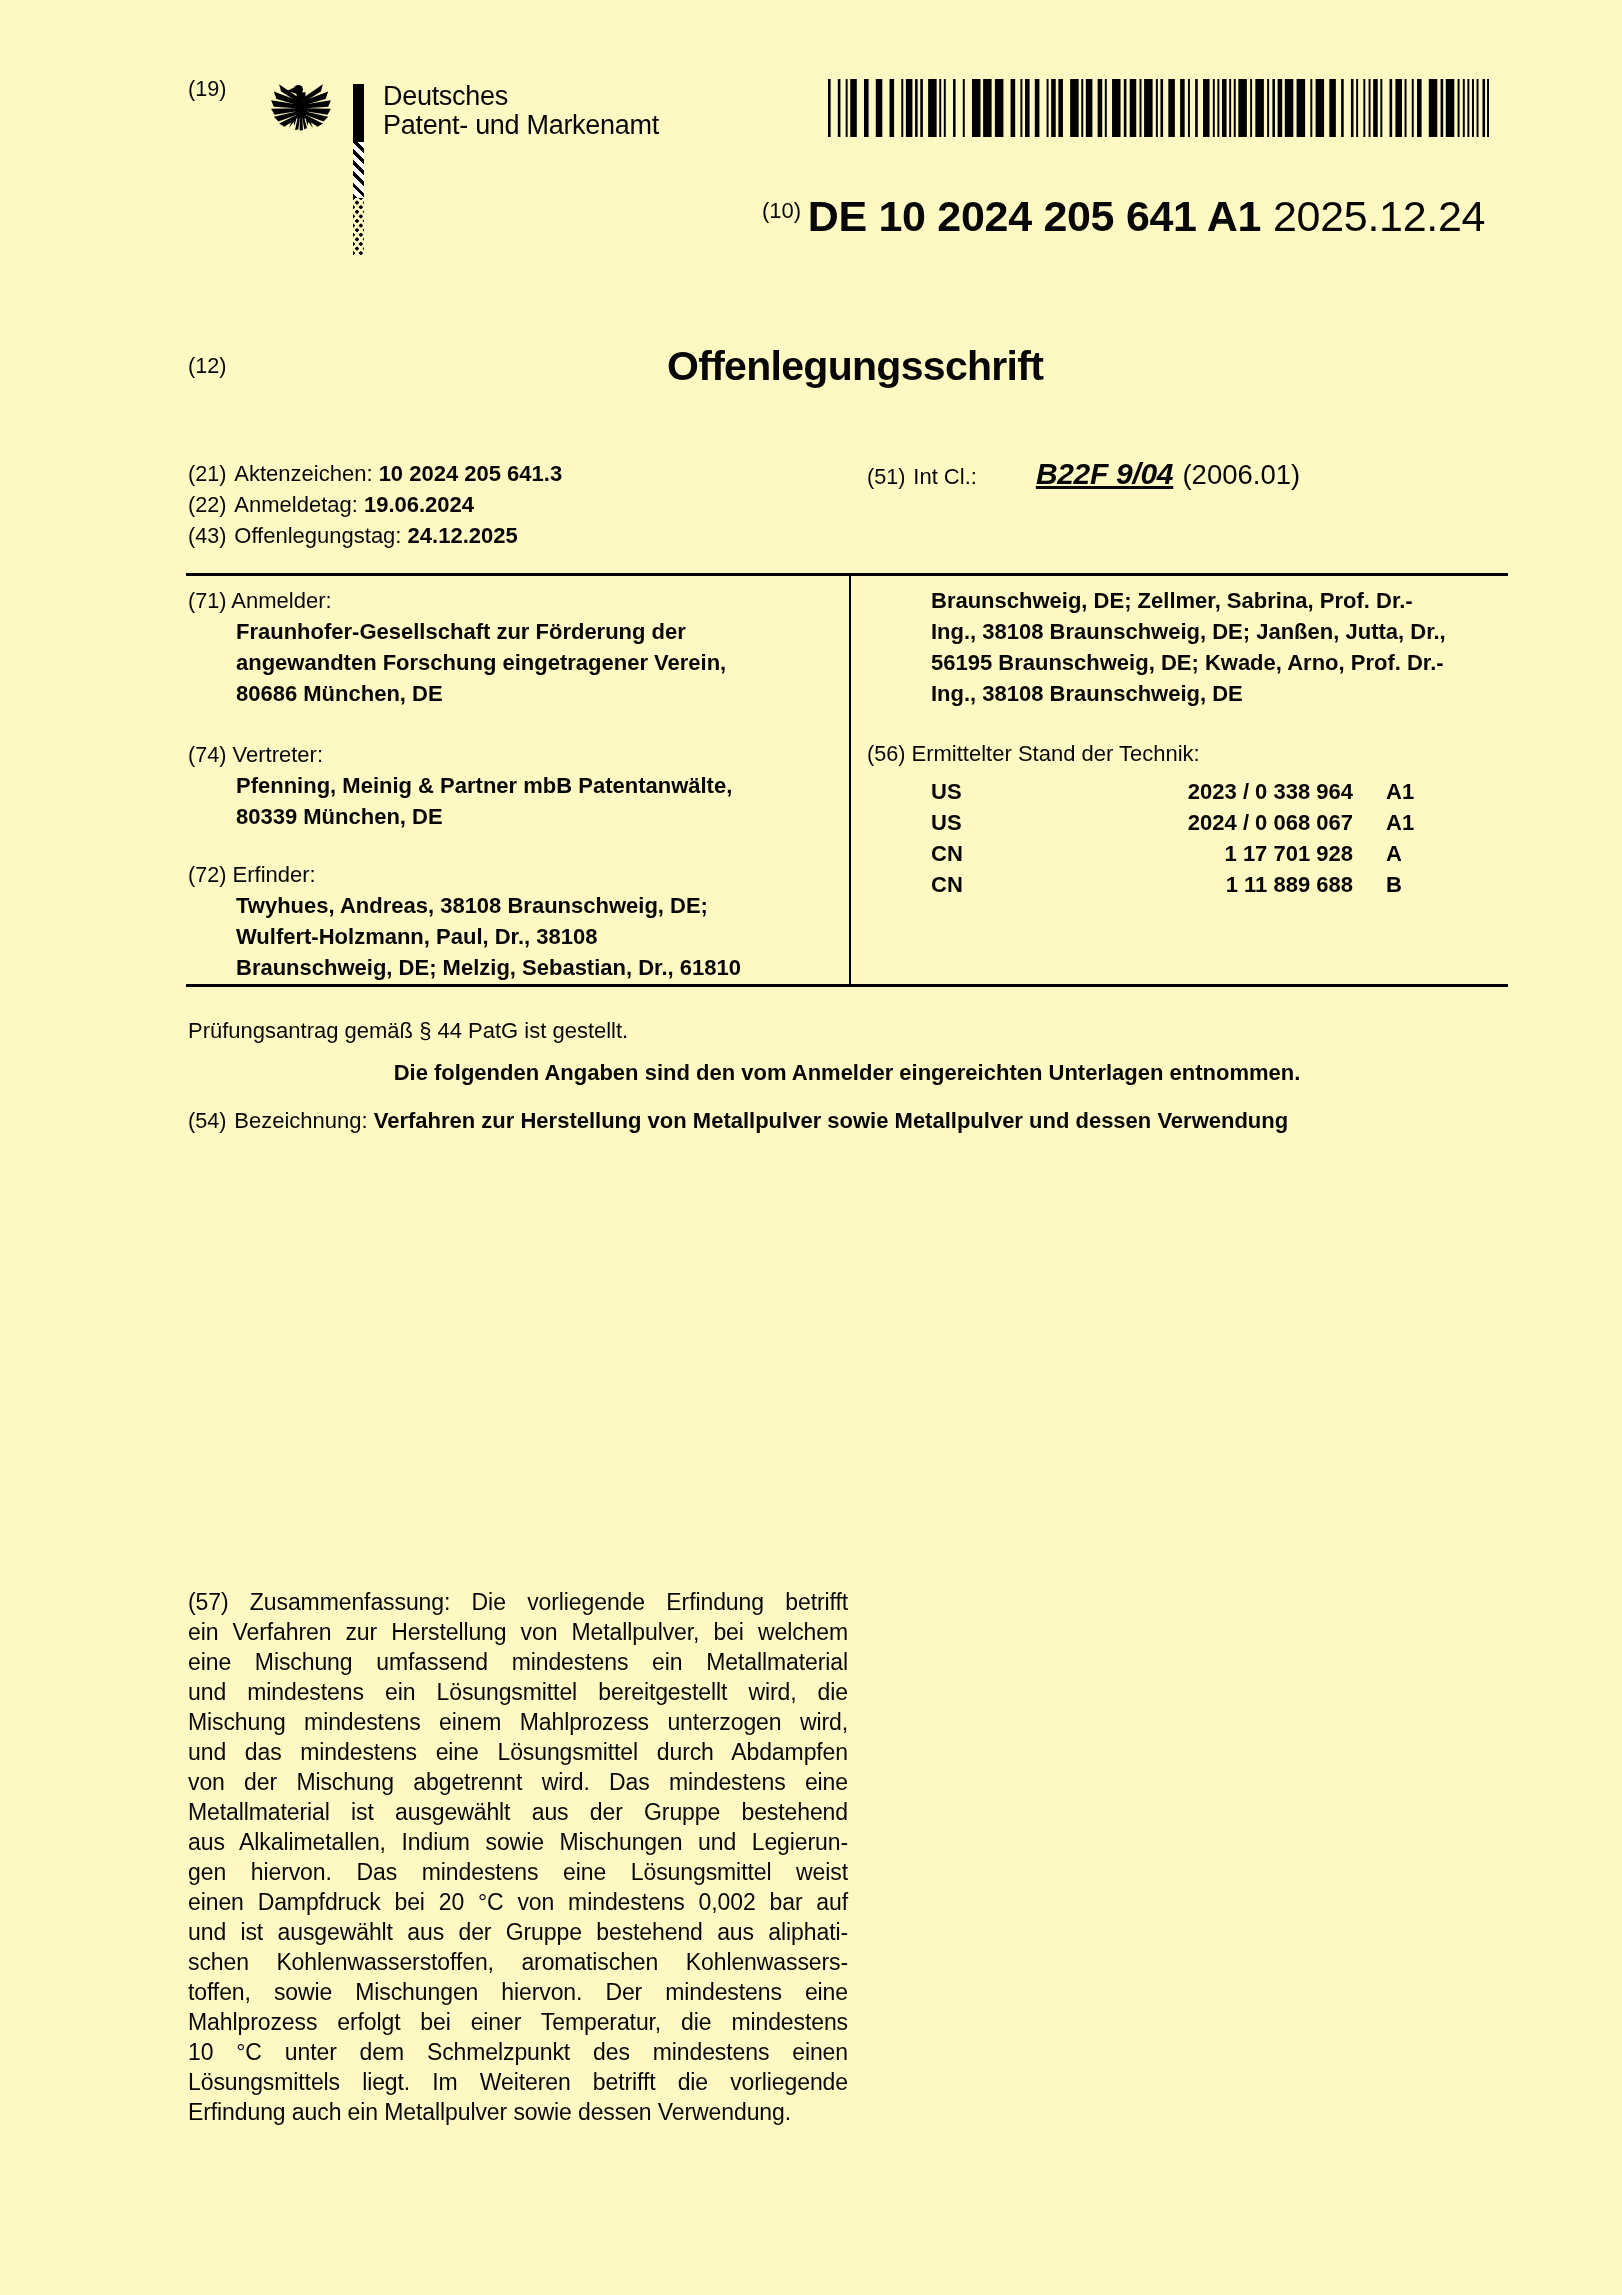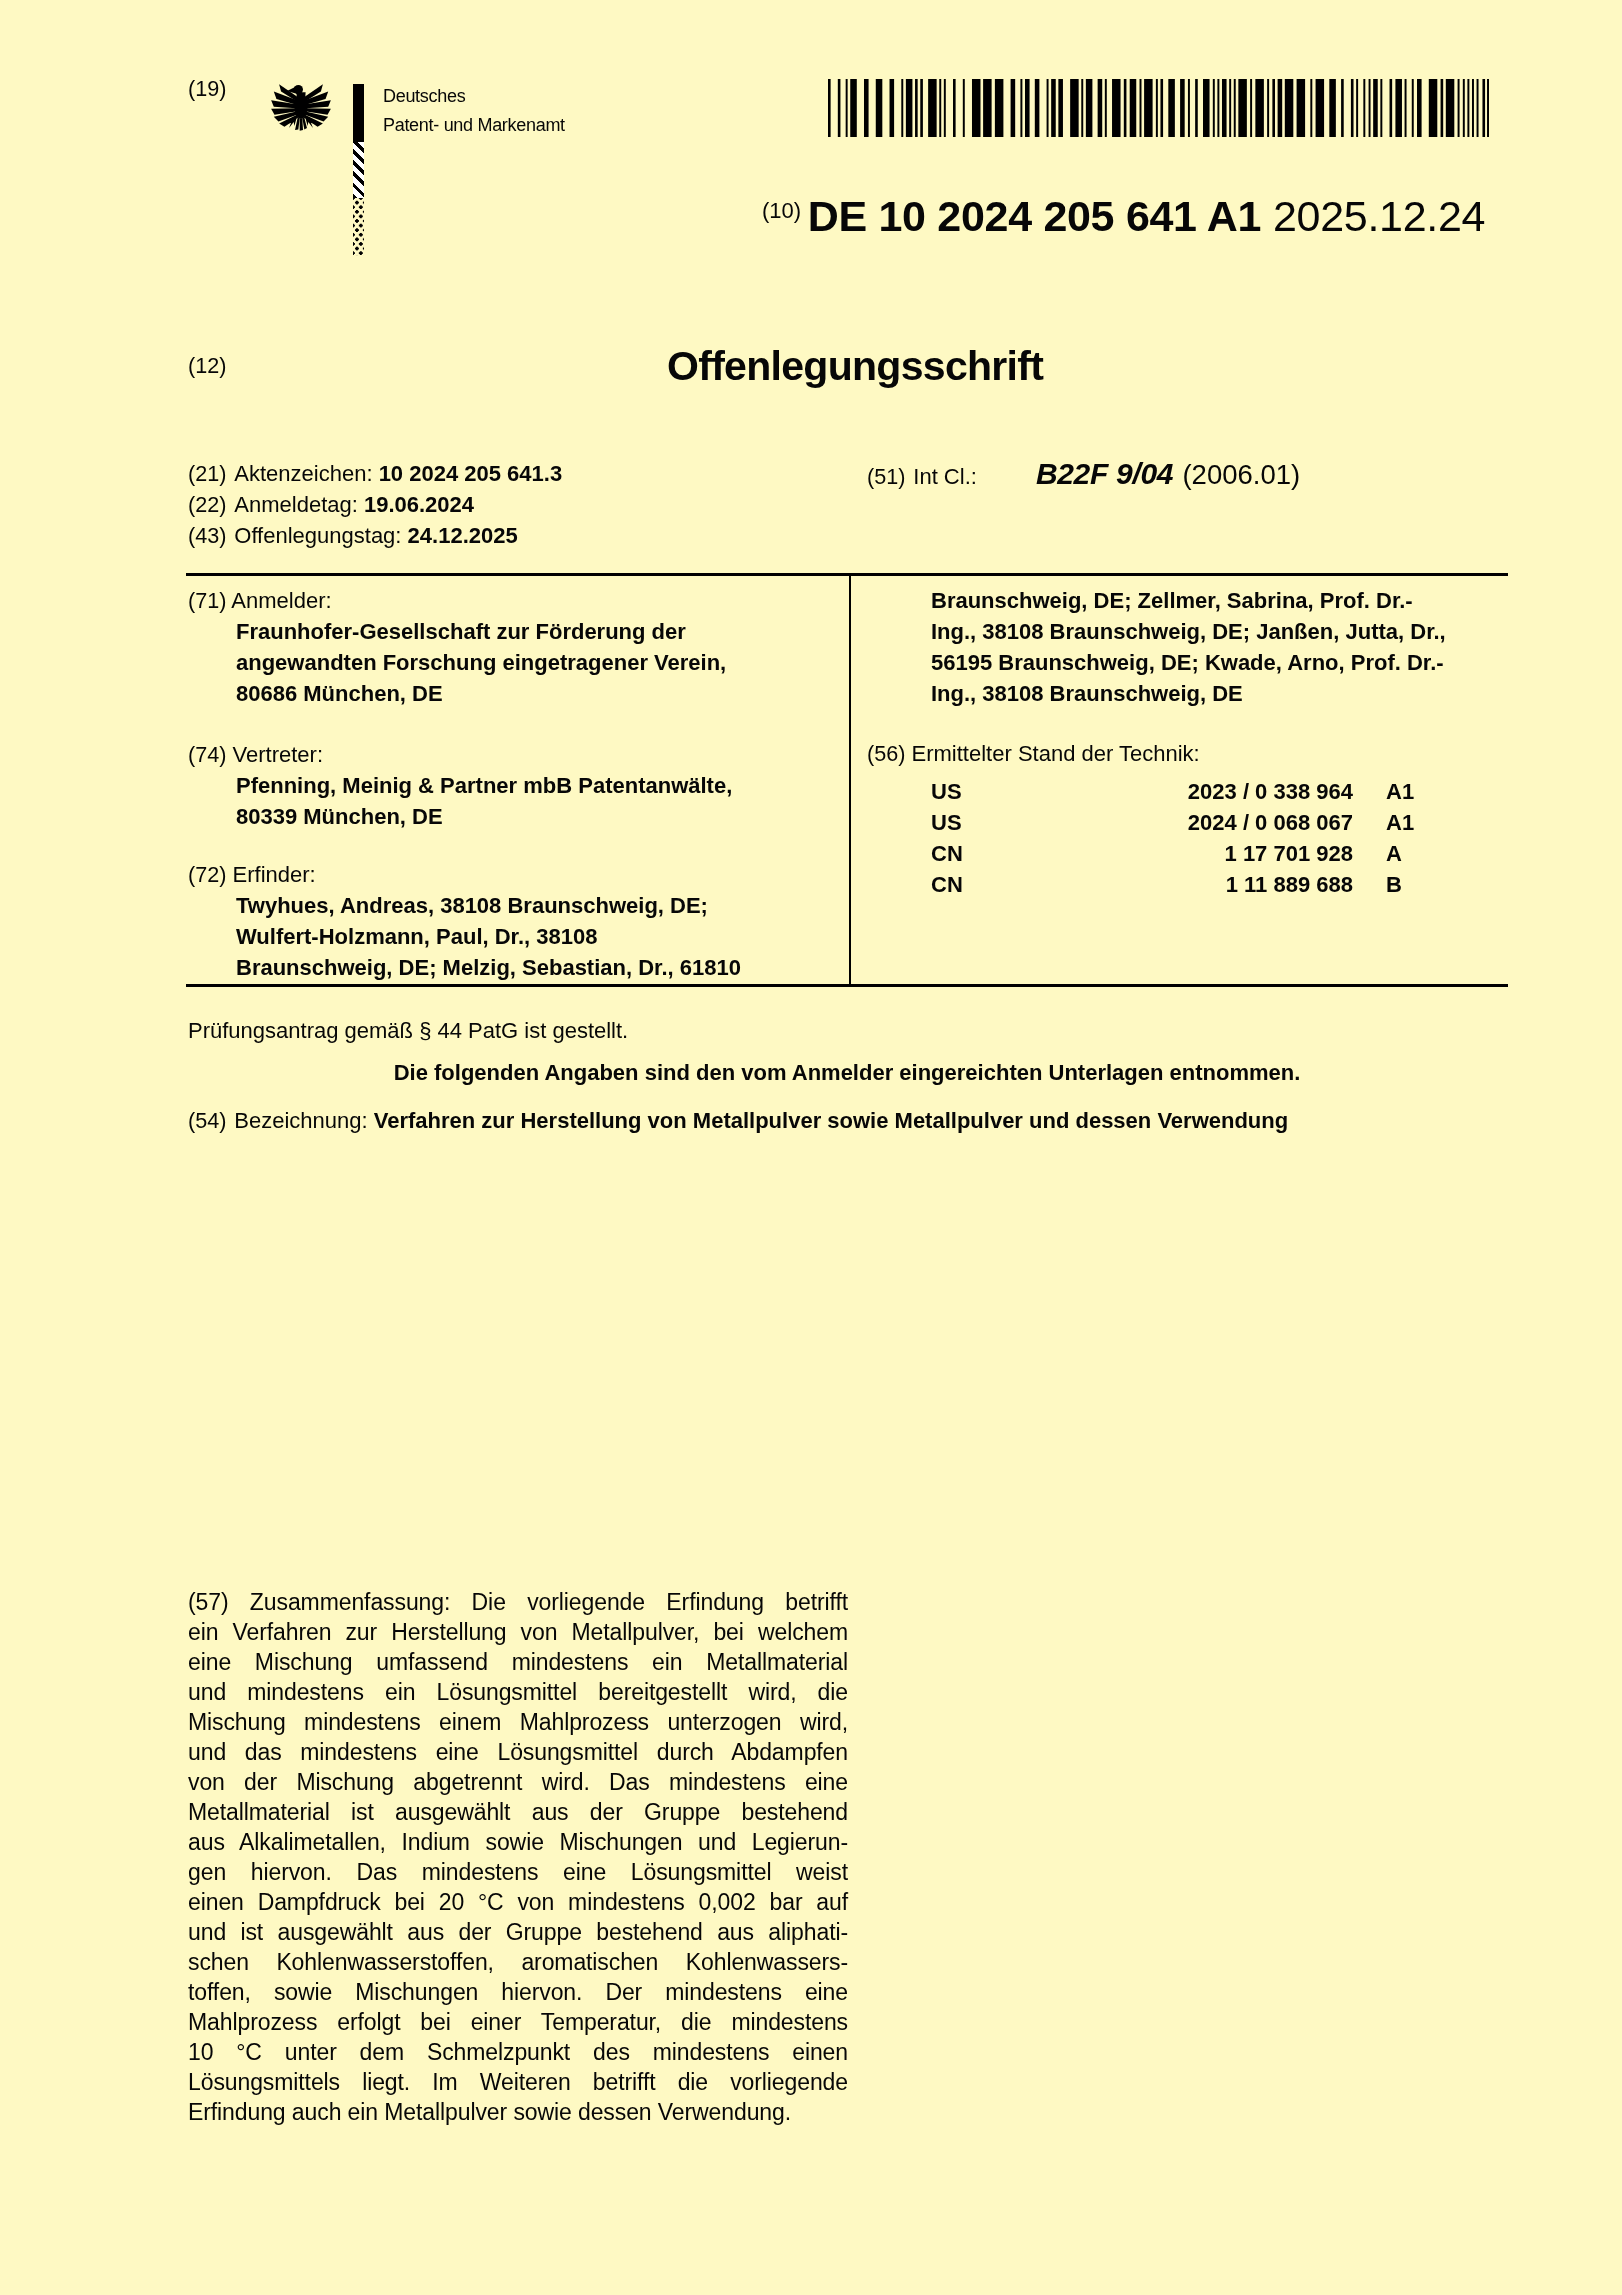--- a/index.html
+++ b/index.html
@@ -17,39 +17,39 @@
   .inid{font-size:21.6px;}
   .r19{left:188px;top:76px;}
   .eagle{left:267px;top:77px;width:68px;height:69px;}
   .logo-bar{left:353px;top:84px;width:11px;}
   .logo-bar .bs{height:58px;background:#000;}
   .logo-bar .bh{height:56px;background:repeating-linear-gradient(45deg,#000 0 3.3px,#fff 3.3px 7.9px);}
   .logo-bar .bd{height:58px;
      background-image:radial-gradient(circle,#000 1.6px,transparent 2px),
                       radial-gradient(circle,#000 1.6px,transparent 2px);
      background-size:7.9px 9.2px;background-position:0 0,3.9px 4.6px;}
-  .office{left:383px;top:82px;font-size:18px;line-height:29.4px;letter-spacing:-0.3px;}
+  .office{left:383px;top:82px;font-size:27px;line-height:29.4px;letter-spacing:-0.3px;}
   .barcode{left:828px;top:79px;width:661px;height:58px;}
   .barcode svg{width:100%;height:100%;}
   .docnum-line{left:762px;top:192px;white-space:nowrap;}
   .inid-10{font-size:22px;vertical-align:13px;margin-right:6.5px;}
   .docnum{font-size:43px;font-weight:700;letter-spacing:-0.3px;}
   .docdate{font-size:43px;margin-left:11.8px;letter-spacing:-0.3px;}
 
   
   .r12{left:188px;top:353px;}
   .doctype{left:667px;top:343px;font-size:41px;font-weight:700;letter-spacing:-0.7px;margin:0;}
 
   
   .bib{font-size:22px;line-height:31px;}
   .bib .inid{margin-right:7.9px;}
   .bib b{font-weight:700;}
   .bib-left-top{left:188px;top:458px;}
   .intcl-row{left:867px;top:458px;white-space:nowrap;}
-  .intcl-val{font-size:30px;font-weight:700;font-style:italic;margin-left:59px;letter-spacing:-0.3px;}
+  .intcl-val{font-size:30px;font-weight:700;font-style:italic;margin-left:59px;letter-spacing:-0.3px;text-decoration:underline;}
   .intcl-ver{font-size:27.5px;margin-left:9.2px;}
 
   
   .hline{left:186px;width:1322px;height:3.3px;background:#000;}
   .hl1{top:573px;}
   .hl2{top:984px;}
   .vline{left:849px;top:573px;width:2px;height:414px;background:#000;}
 
   
   .sec{font-size:22px;line-height:31px;}

